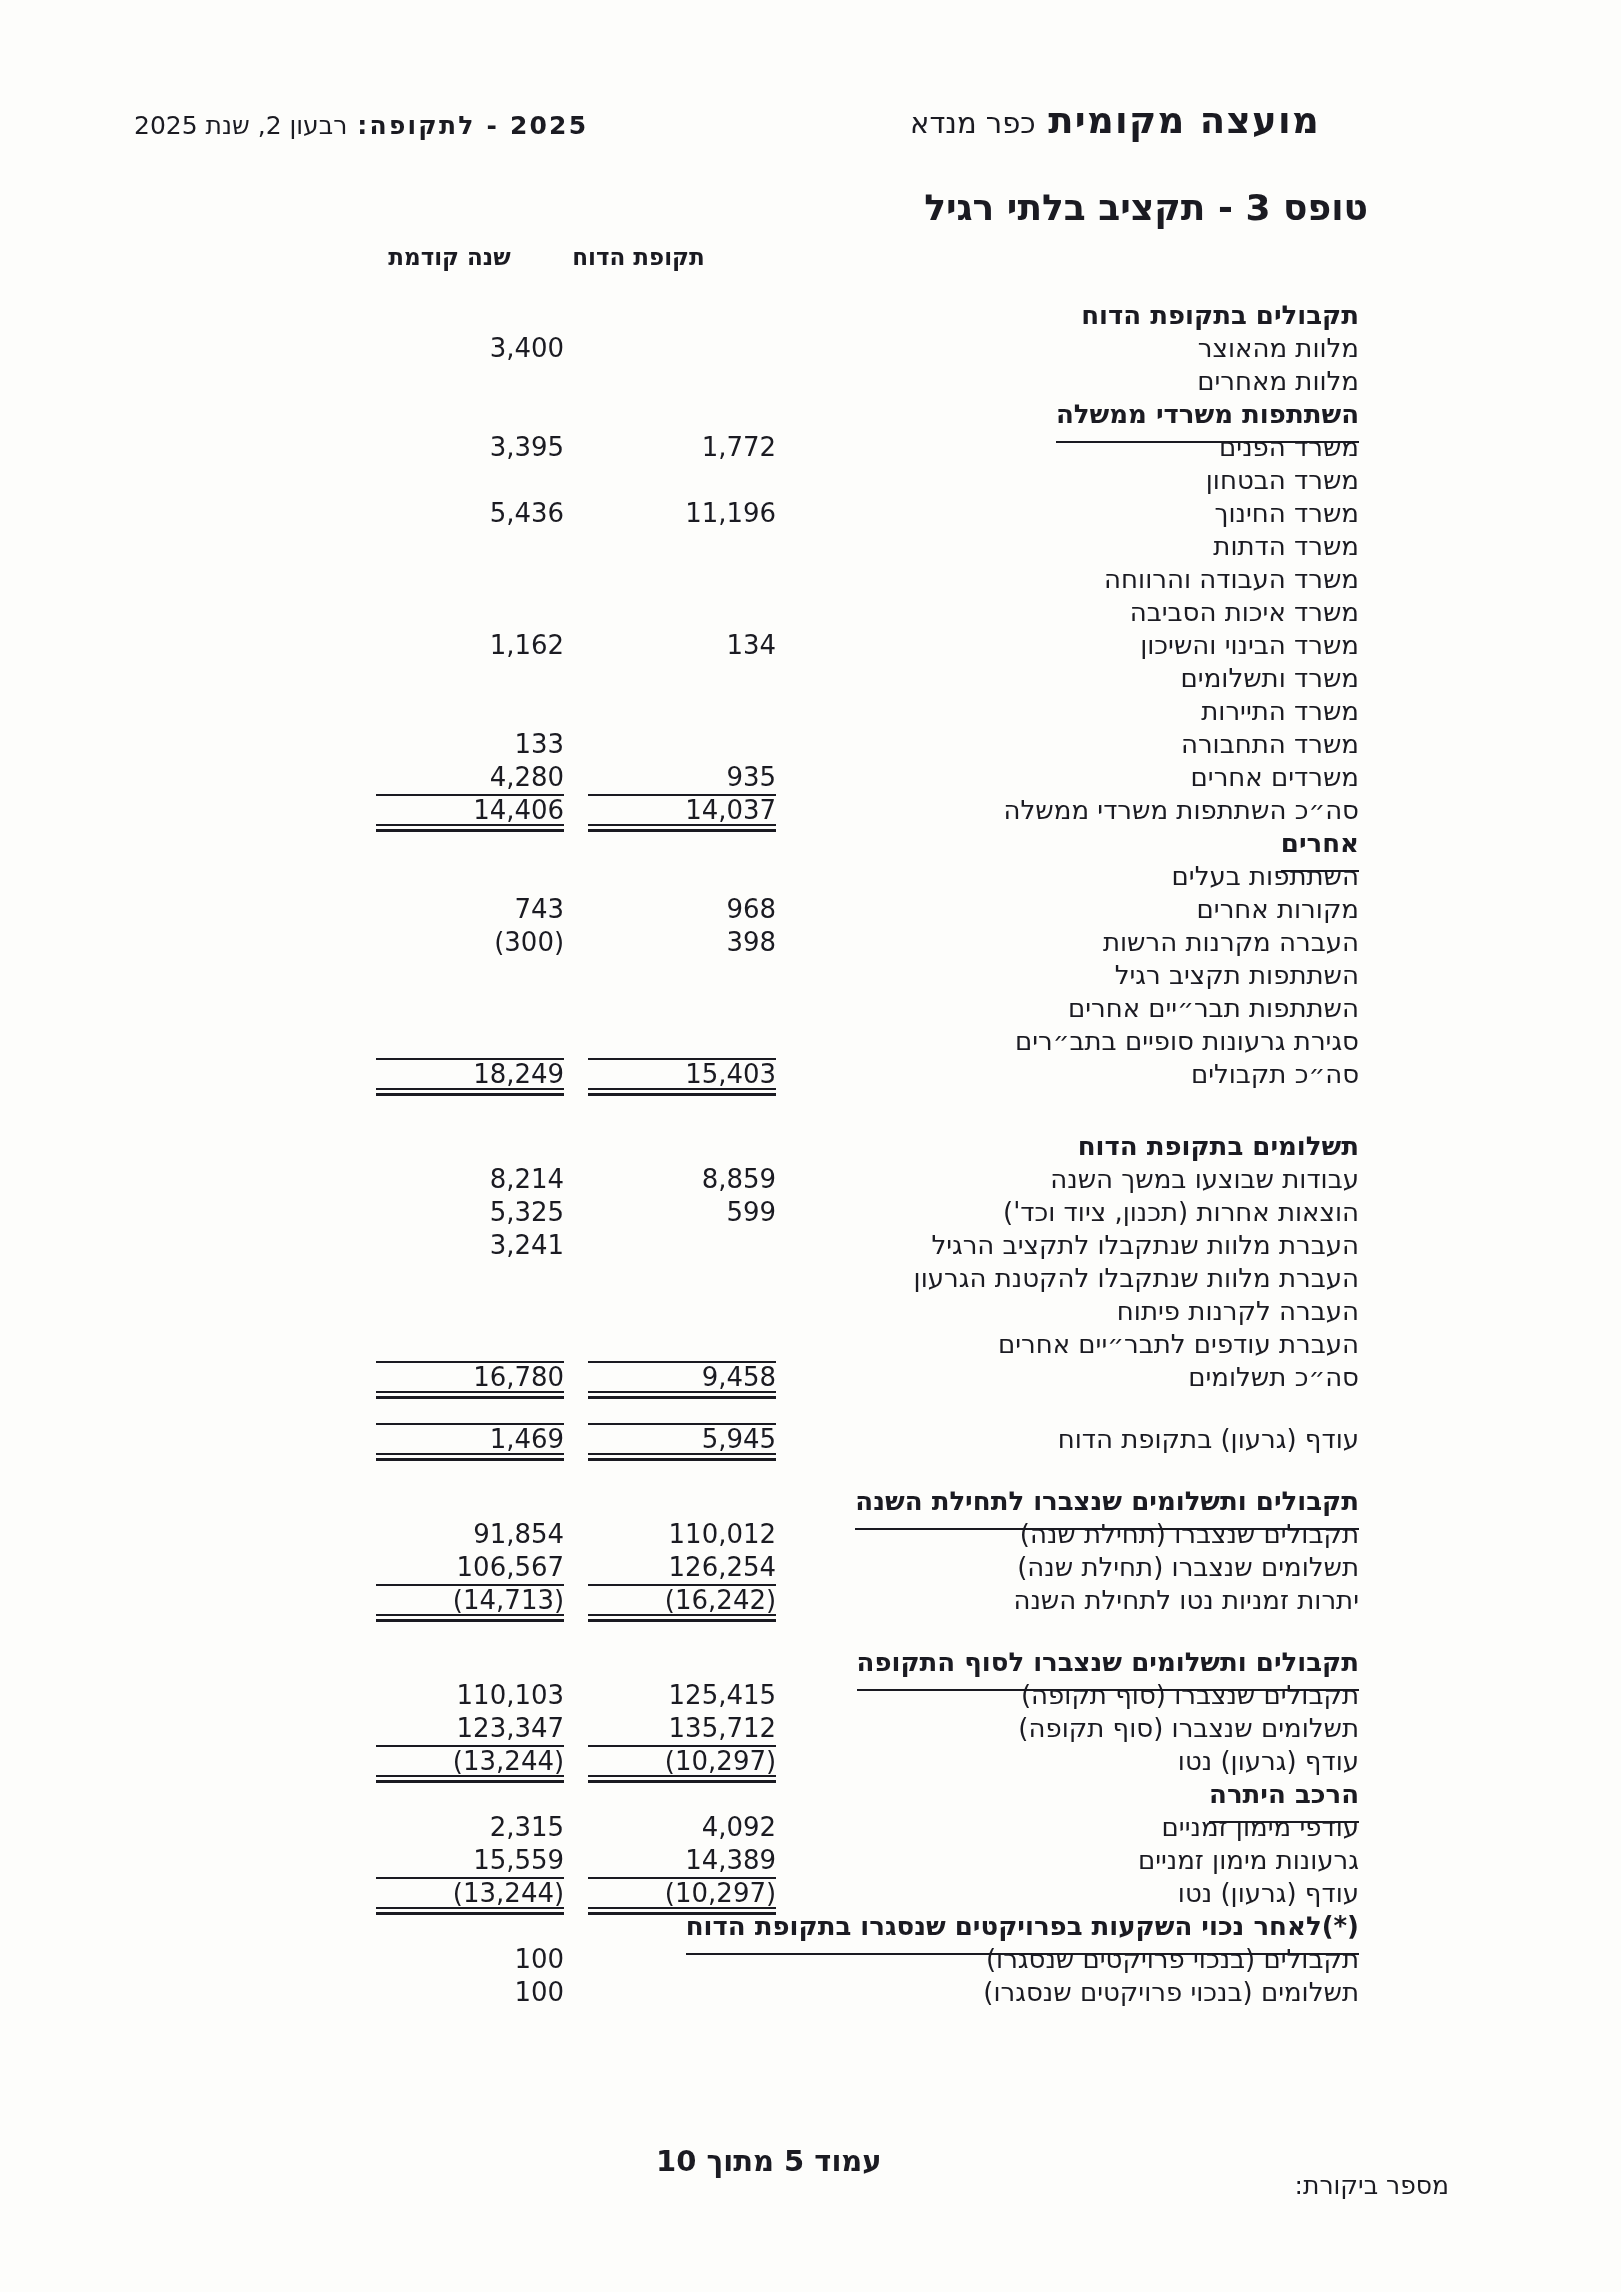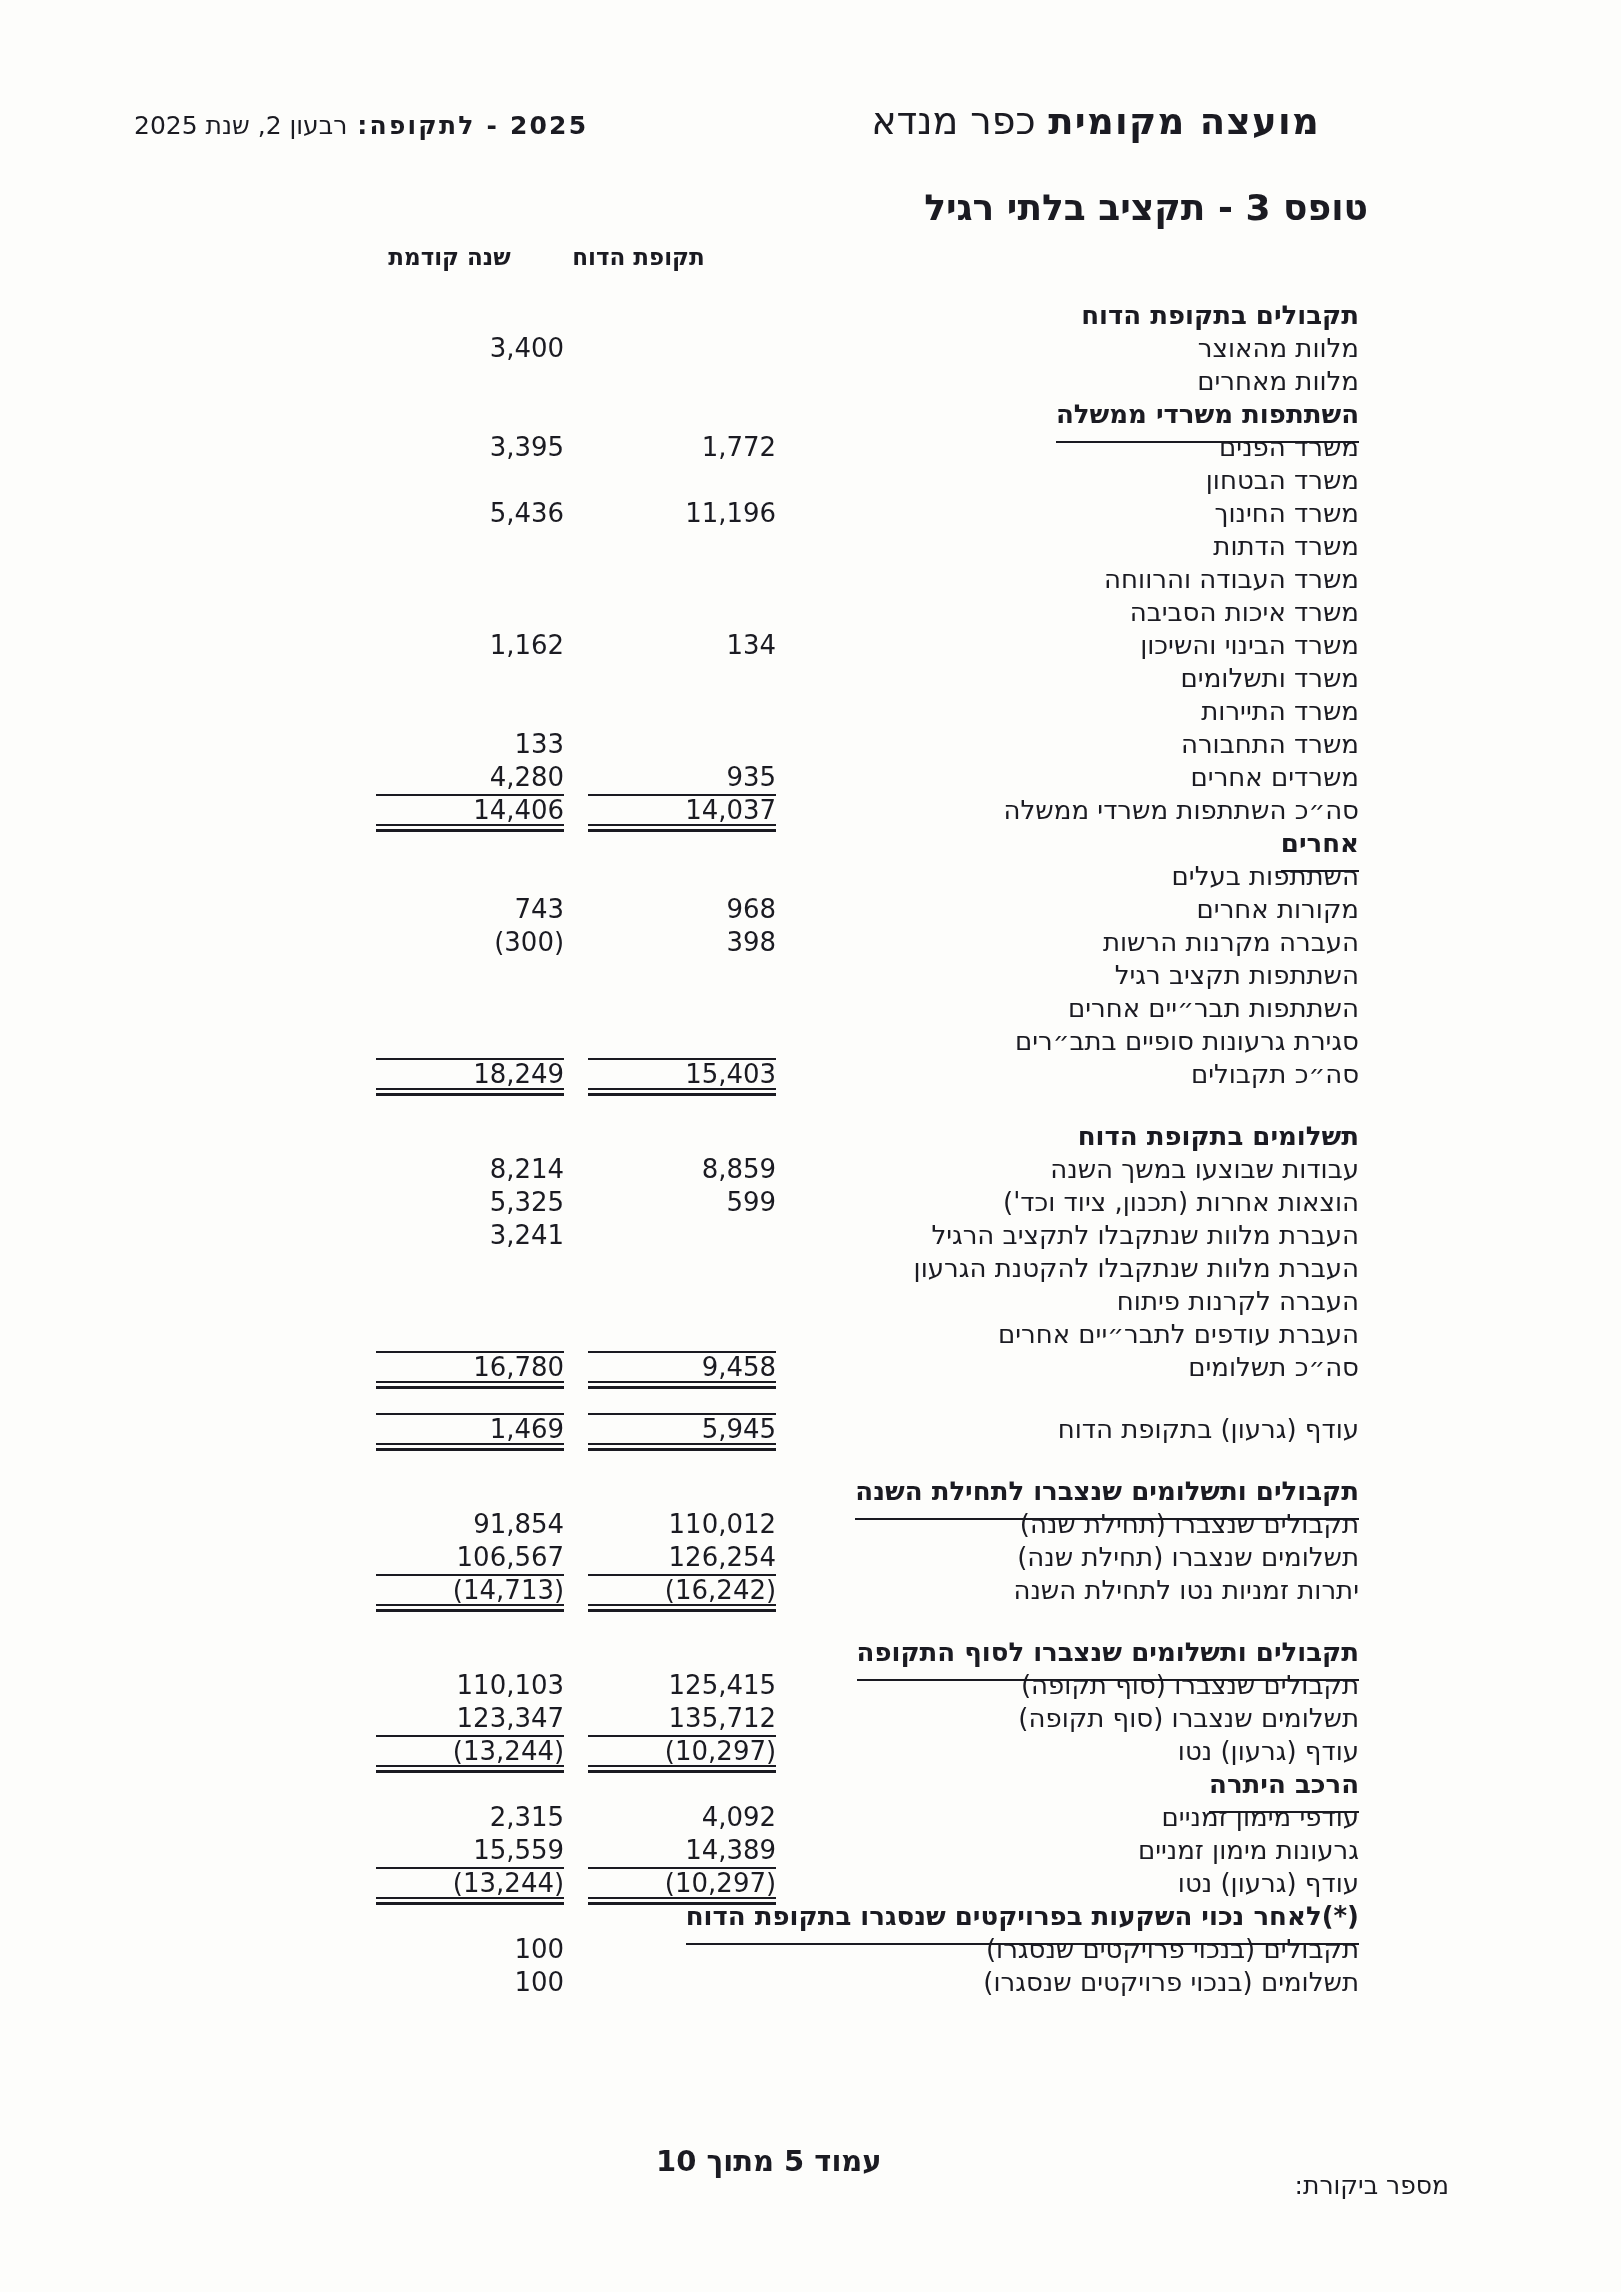--- a/index.html
+++ b/index.html
@@ -7,21 +7,21 @@
     width:1621px;height:2293px;position:relative;
     background:#fdfdfb;color:#1b1b22;
     font-family:"DejaVu Sans",sans-serif;
     overflow:hidden;
   }
   .page{position:absolute;inset:0;}
 
   
   .org{position:absolute;top:99px;right:301px;direction:rtl;white-space:nowrap;}
   .org .org-bold{font-weight:bold;font-size:37px;letter-spacing:1.3px;}
-  .org .org-reg{font-size:38px;margin-right:12.5px;}
+  .org .org-reg{font-size:29px;margin-right:12.5px;}
   .period{position:absolute;top:111px;left:134px;direction:rtl;white-space:nowrap;font-size:25px;}
   .period .p-bold{font-weight:bold;letter-spacing:2.2px;}
   .period .p-reg{margin-right:10px;}
 
   
   .title{position:absolute;top:187px;right:253px;direction:rtl;
          font-size:36px;font-weight:bold;white-space:nowrap;}
 
   
   .colhead{position:absolute;top:244px;width:197px;text-align:center;
@@ -339,21 +339,21 @@
           <i class="bar b2"></i>
         </div>
         <div class="cell"></div>
         <div class="cell num">
           <span class="val">18,249</span>
           <i class="bar top"></i>
           <i class="bar b1"></i>
           <i class="bar b2"></i>
         </div>
       </div>
-      <div class="row" style="margin-top: 29px; gap: 20px;">
+      <div class="row" style="margin-top: 39px; gap: 20px;">
         <div class="cell label bold"><span>תשלומים בתקופת הדוח</span></div>
         <div class="cell"></div>
         <div class="cell num">
           <span class="val"></span>
         </div>
         <div class="cell"></div>
         <div class="cell num">
           <span class="val"></span>
         </div>
       </div>

